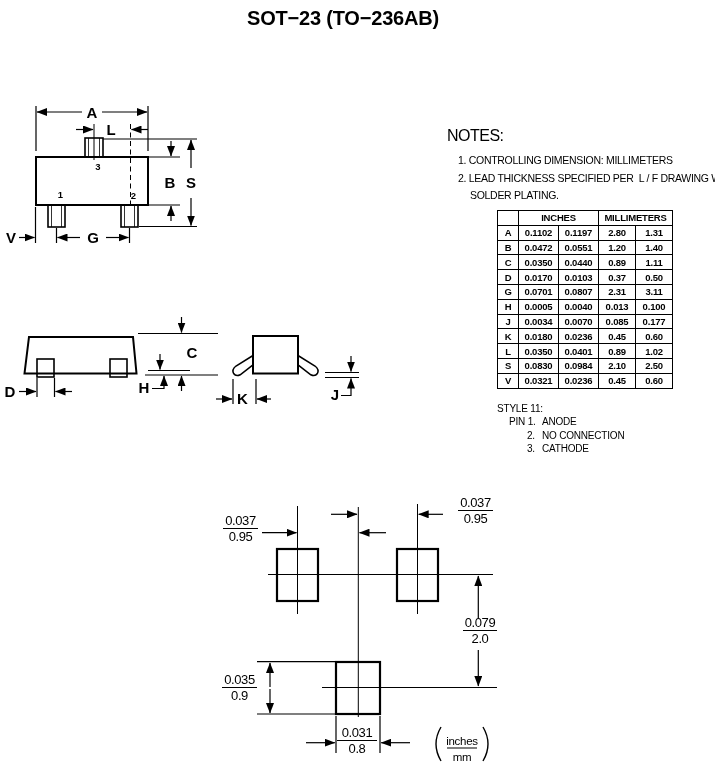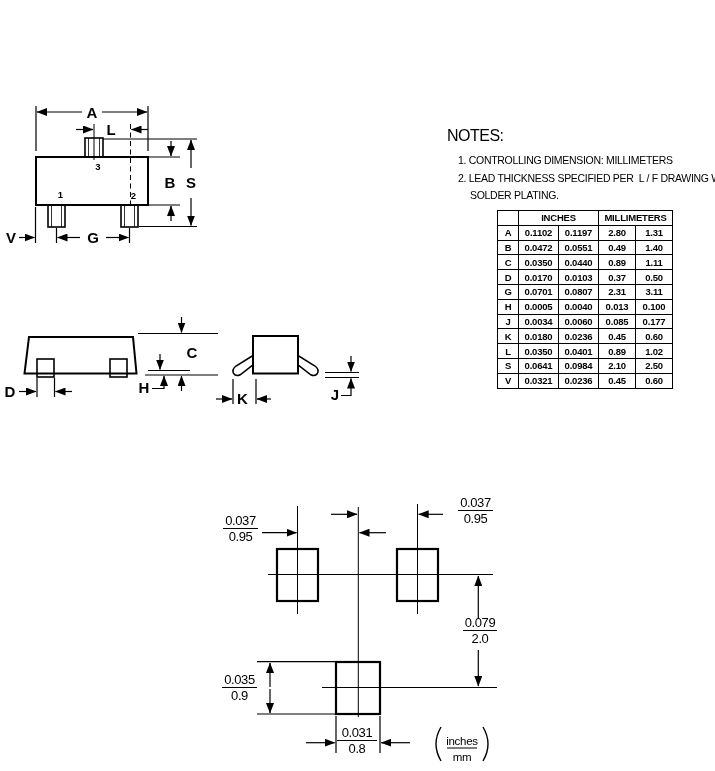--- a/index.html
+++ b/index.html
@@ -24,20 +24,21 @@
   .style-block{position:absolute;left:497px;top:402px;font-size:10px;letter-spacing:-0.2px;}
   .style-line{line-height:13.3px;white-space:pre;}
   .sl1{display:inline-block;margin-left:12px;width:33px;}
   .sl2{display:inline-block;margin-left:30px;width:15px;}
 </style>
 </head>
 <body>
 
 <div class="page">
 
+  <div class="title">SOT−23 (TO−236AB)</div>
 
   <svg class="art" width="715" height="771" viewBox="0 0 715 771">
     <defs>
       <marker id="ah" markerUnits="userSpaceOnUse" markerWidth="11" markerHeight="8" refX="10" refY="4" orient="auto">
         <path d="M0,0 L10.5,4 L0,8 Z" fill="#000"></path>
       </marker>
     </defs>
 
     <g stroke="#000" fill="none">
       <rect x="36" y="157" width="112" height="48" stroke-width="2"></rect>
@@ -190,21 +191,21 @@
           <td>A</td>
           <td>0.1102</td>
           <td>0.1197</td>
           <td>2.80</td>
           <td>1.31</td>
         </tr>
     <tr>
           <td>B</td>
           <td>0.0472</td>
           <td>0.0551</td>
-          <td>0.49</td>
+          <td>1.20</td>
           <td>1.40</td>
         </tr>
     <tr>
           <td>C</td>
           <td>0.0350</td>
           <td>0.0440</td>
           <td>0.89</td>
           <td>1.11</td>
         </tr>
     <tr>
@@ -224,49 +225,55 @@
     <tr>
           <td>H</td>
           <td>0.0005</td>
           <td>0.0040</td>
           <td>0.013</td>
           <td>0.100</td>
         </tr>
     <tr>
           <td>J</td>
           <td>0.0034</td>
-          <td>0.0060</td>
+          <td>0.0070</td>
           <td>0.085</td>
           <td>0.177</td>
         </tr>
     <tr>
           <td>K</td>
           <td>0.0180</td>
           <td>0.0236</td>
           <td>0.45</td>
           <td>0.60</td>
         </tr>
     <tr>
           <td>L</td>
           <td>0.0350</td>
           <td>0.0401</td>
           <td>0.89</td>
           <td>1.02</td>
         </tr>
     <tr>
           <td>S</td>
-          <td>0.0641</td>
+          <td>0.0830</td>
           <td>0.0984</td>
           <td>2.10</td>
           <td>2.50</td>
         </tr>
     <tr>
           <td>V</td>
           <td>0.0321</td>
           <td>0.0236</td>
           <td>0.45</td>
           <td>0.60</td>
         </tr>
   </tbody>
     </table>
 
+  <div class="style-block">
+    <div class="style-line"><span>STYLE 11:</span></div>
+    <div class="style-line"><span class="sl1">PIN 1.</span><span>ANODE</span></div>
+    <div class="style-line"><span class="sl2">2.</span><span>NO CONNECTION</span></div>
+    <div class="style-line"><span class="sl2">3.</span><span>CATHODE</span></div>
+  </div>
 
 </div>
 
 </body></html>

